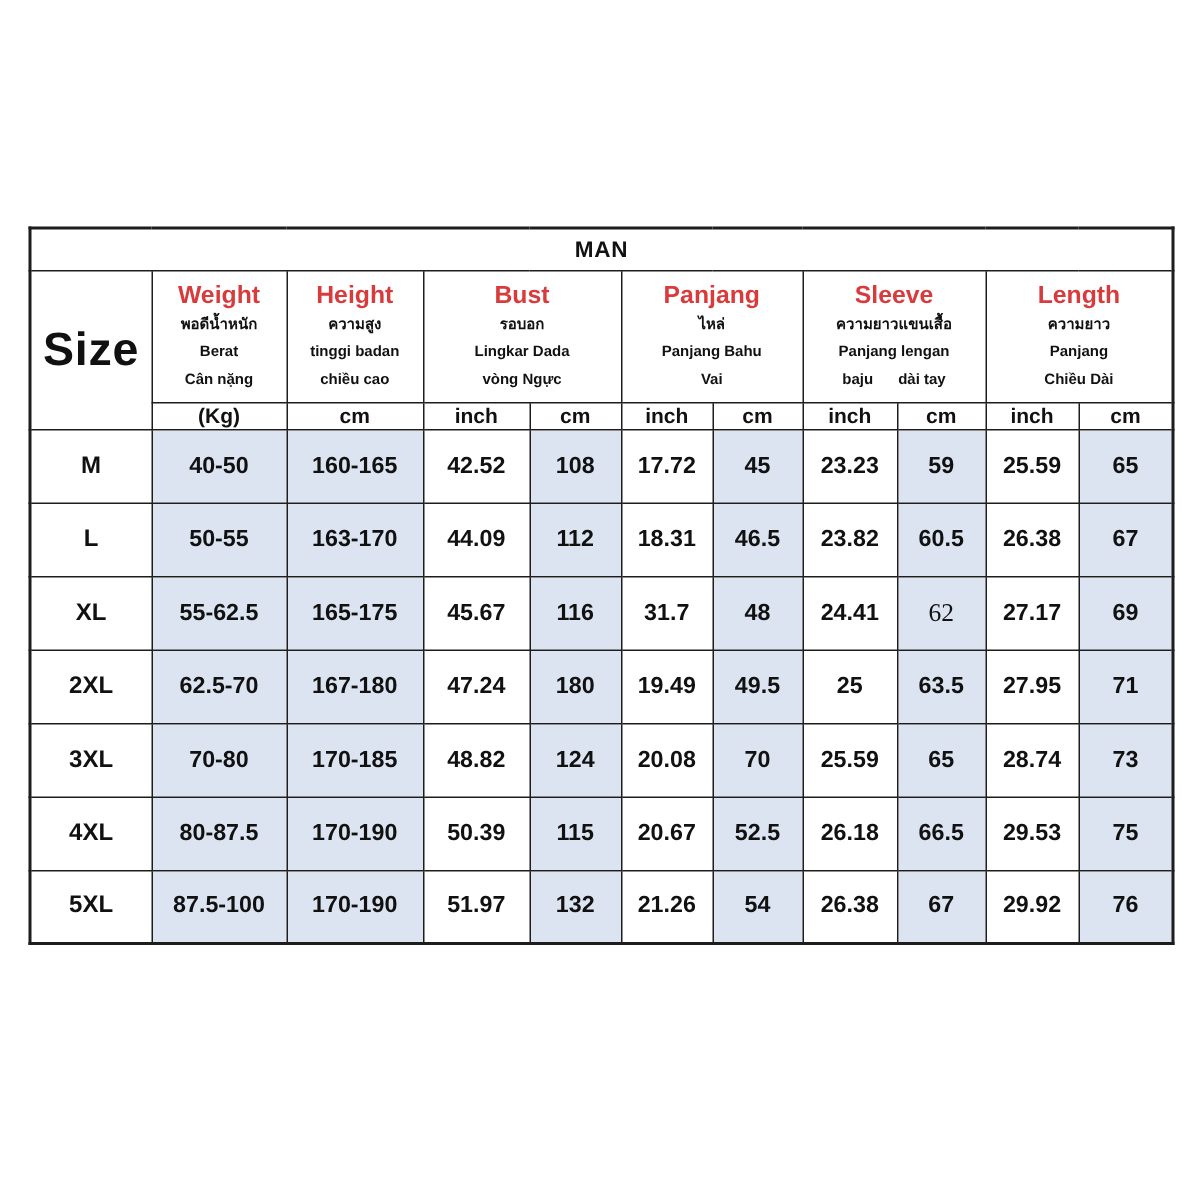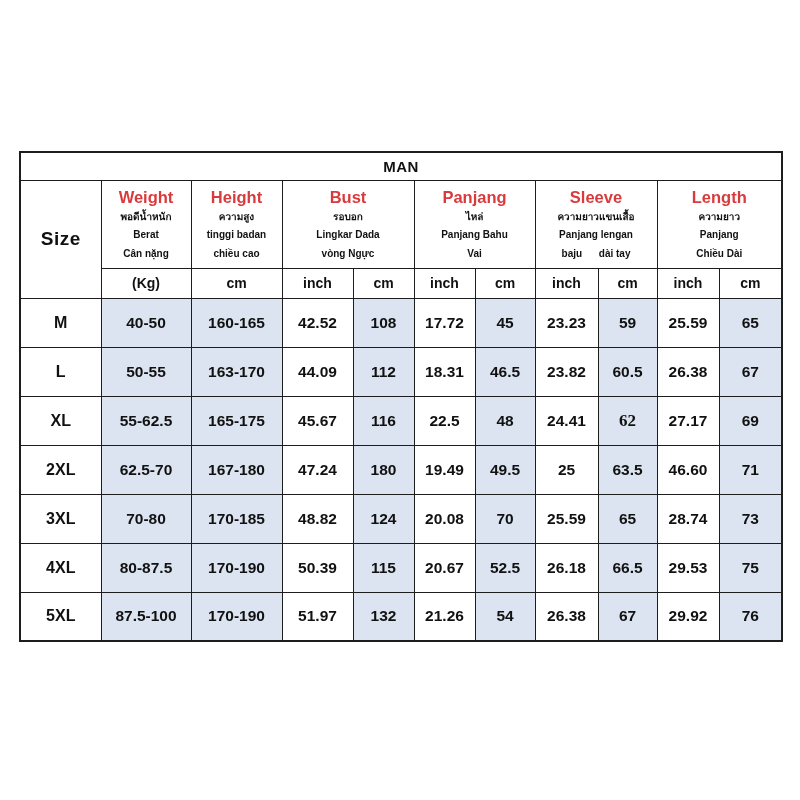--- a/index.html
+++ b/index.html
@@ -28,27 +28,27 @@
     border: 1.5px solid var(--border);
     text-align: center;
     vertical-align: middle;
     padding: 0;
     font-weight: bold;
     color: var(--ink);
     overflow: hidden;
   }
   tr.man-row th { height: 28px; font-size: 15px; letter-spacing: 0.5px; }
   tr.group-row th { height: 88px; text-align: center; }
-  tr.units-row th { height: 30px; font-size: 14px; }
+  tr.units-row th { height: 18px; font-size: 14px; }
   tbody tr { height: 49px; }
   tbody td { font-size: 15.5px; }
   tbody td.size-col { font-size: 16px; }
   tbody td.blue { background: var(--blue); }
-  tbody td.serif { font-family: "Liberation Serif", serif; font-weight: 700; font-size: 17px; text-align: center; }
-  th.size-th { font-size: 19px; letter-spacing: 0.5px; margin-top: 40px; }
+  tbody td.serif { font-family: "Liberation Serif", serif; font-weight: 400; font-size: 17px; text-align: center; }
+  th.size-th { font-size: 31px; letter-spacing: 0.5px; margin-top: 40px; }
   .grp-en { color: var(--red); font-size: 16.5px; line-height: 21px; padding-top: 2px; }
   .grp-line { font-size: 10px; line-height: 18.5px; white-space: pre; font-weight: bold; }
 </style>
 </head>
 <body>
 
 <div class="sheet">
   <table class="size-chart">
     <colgroup>
       <col style="width:81px">
@@ -145,38 +145,38 @@
           <td class="blue">60.5</td>
           <td>26.38</td>
           <td class="blue">67</td>
         </tr>
         <tr>
           <td class="size-col">XL</td>
           <td class="blue">55-62.5</td>
           <td class="blue">165-175</td>
           <td>45.67</td>
           <td class="blue">116</td>
-          <td>22.5</td>
+          <td>31.7</td>
           <td class="blue">48</td>
           <td>24.41</td>
           <td class="blue serif">62</td>
           <td>27.17</td>
           <td class="blue">69</td>
         </tr>
         <tr>
           <td class="size-col">2XL</td>
           <td class="blue">62.5-70</td>
           <td class="blue">167-180</td>
           <td>47.24</td>
           <td class="blue">180</td>
           <td>19.49</td>
           <td class="blue">49.5</td>
           <td>25</td>
           <td class="blue">63.5</td>
-          <td>46.60</td>
+          <td>27.95</td>
           <td class="blue">71</td>
         </tr>
         <tr>
           <td class="size-col">3XL</td>
           <td class="blue">70-80</td>
           <td class="blue">170-185</td>
           <td>48.82</td>
           <td class="blue">124</td>
           <td>20.08</td>
           <td class="blue">70</td>

